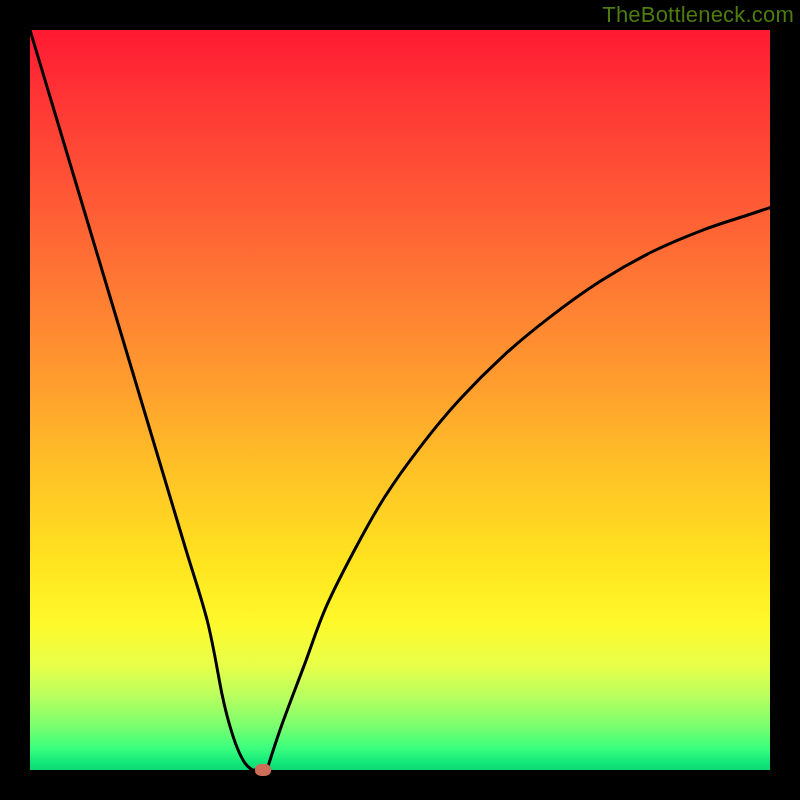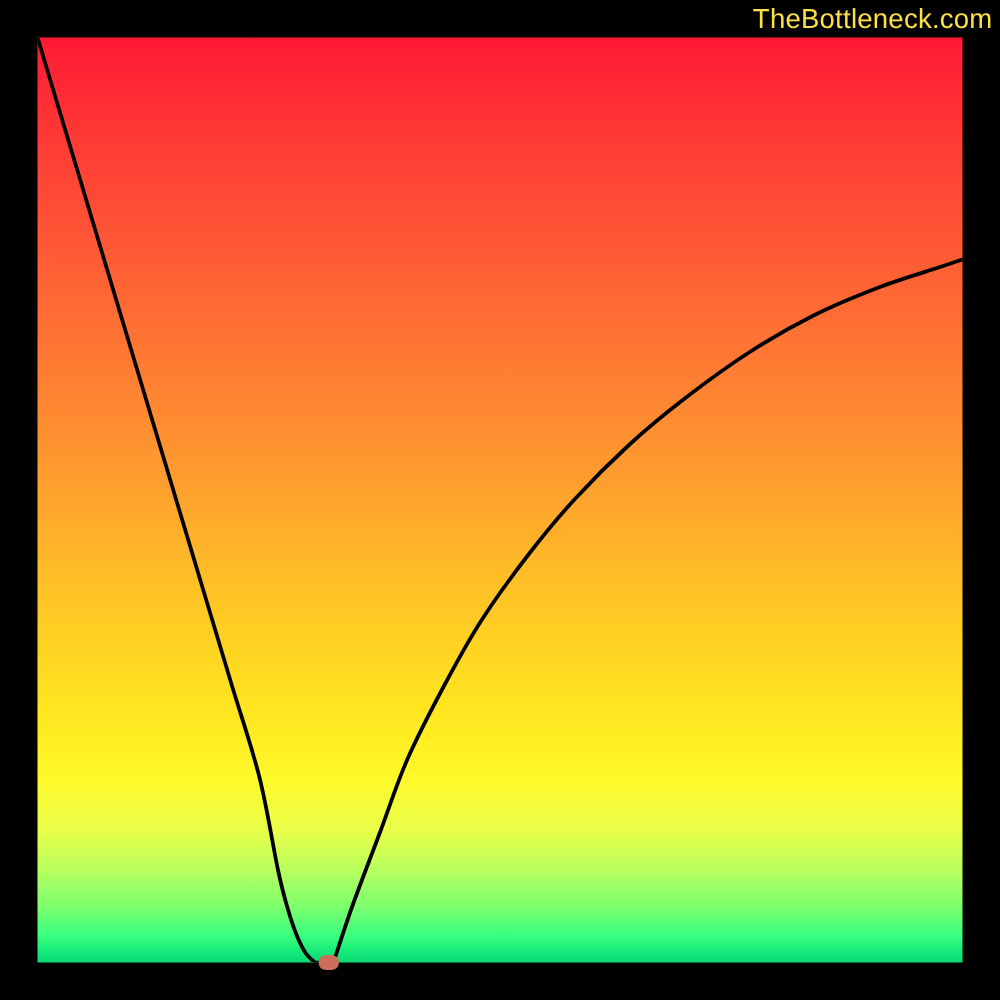--- a/index.html
+++ b/index.html
@@ -38,21 +38,21 @@
       #7cff6e 94%,
       #3cff7e 97%,
       #12e879 99%,
       #0dd873 100%
     );
   }
   .watermark {
     position: absolute;
     top: 2px;
     right: 6px;
-    color: #fde047;
+    color: #4d7c0f;
     font-size: 22px;
     letter-spacing: 0.2px;
     font-weight: 400;
   }
   svg.curve {
     position: absolute;
     left: 0;
     top: 0;
     width: 740px;
     height: 740px;

